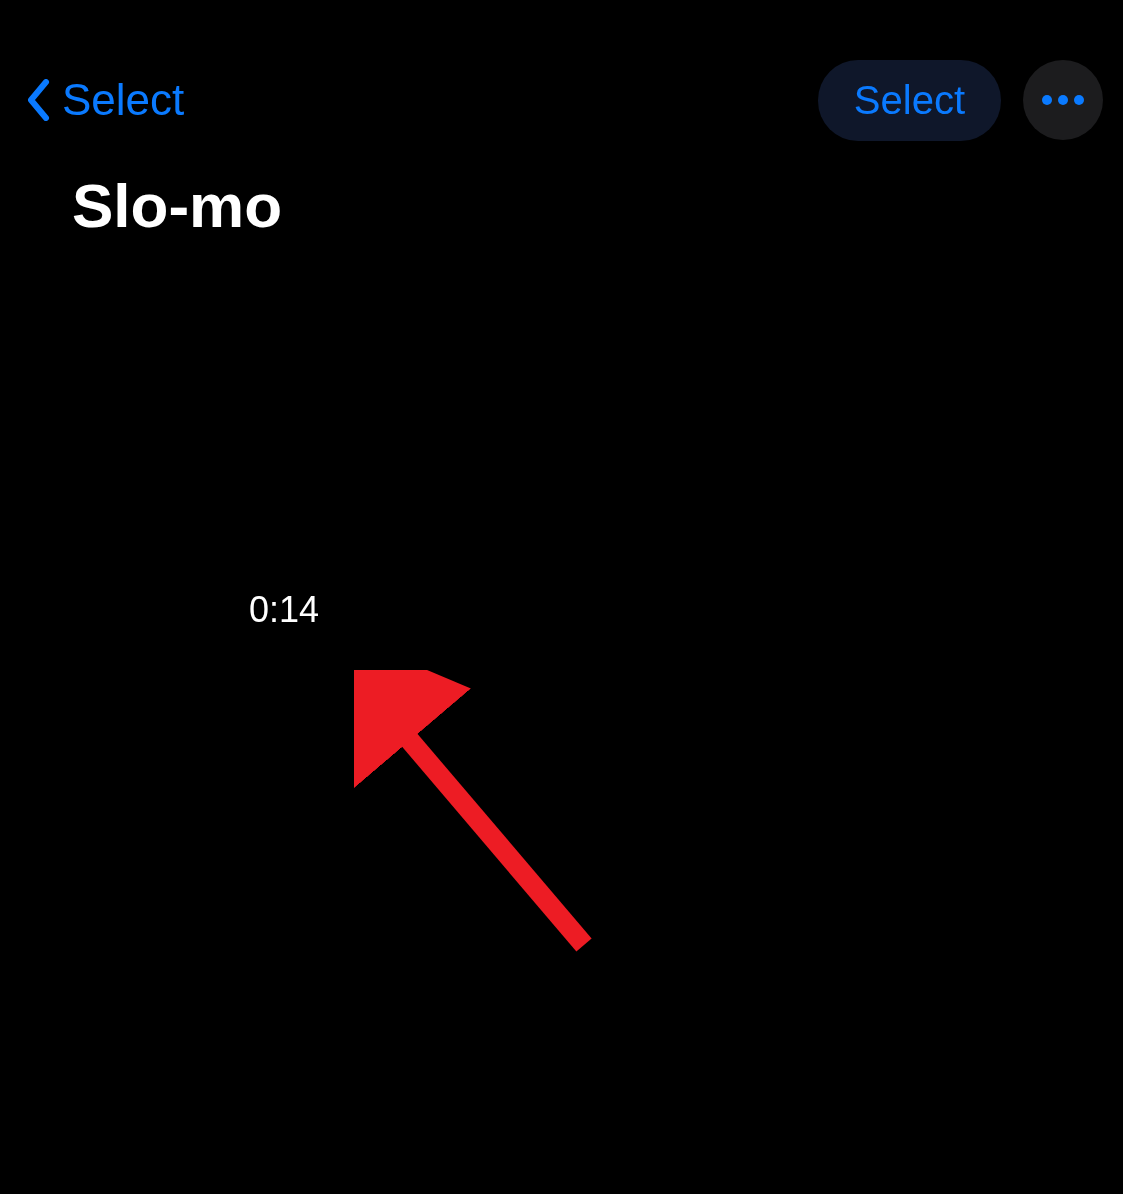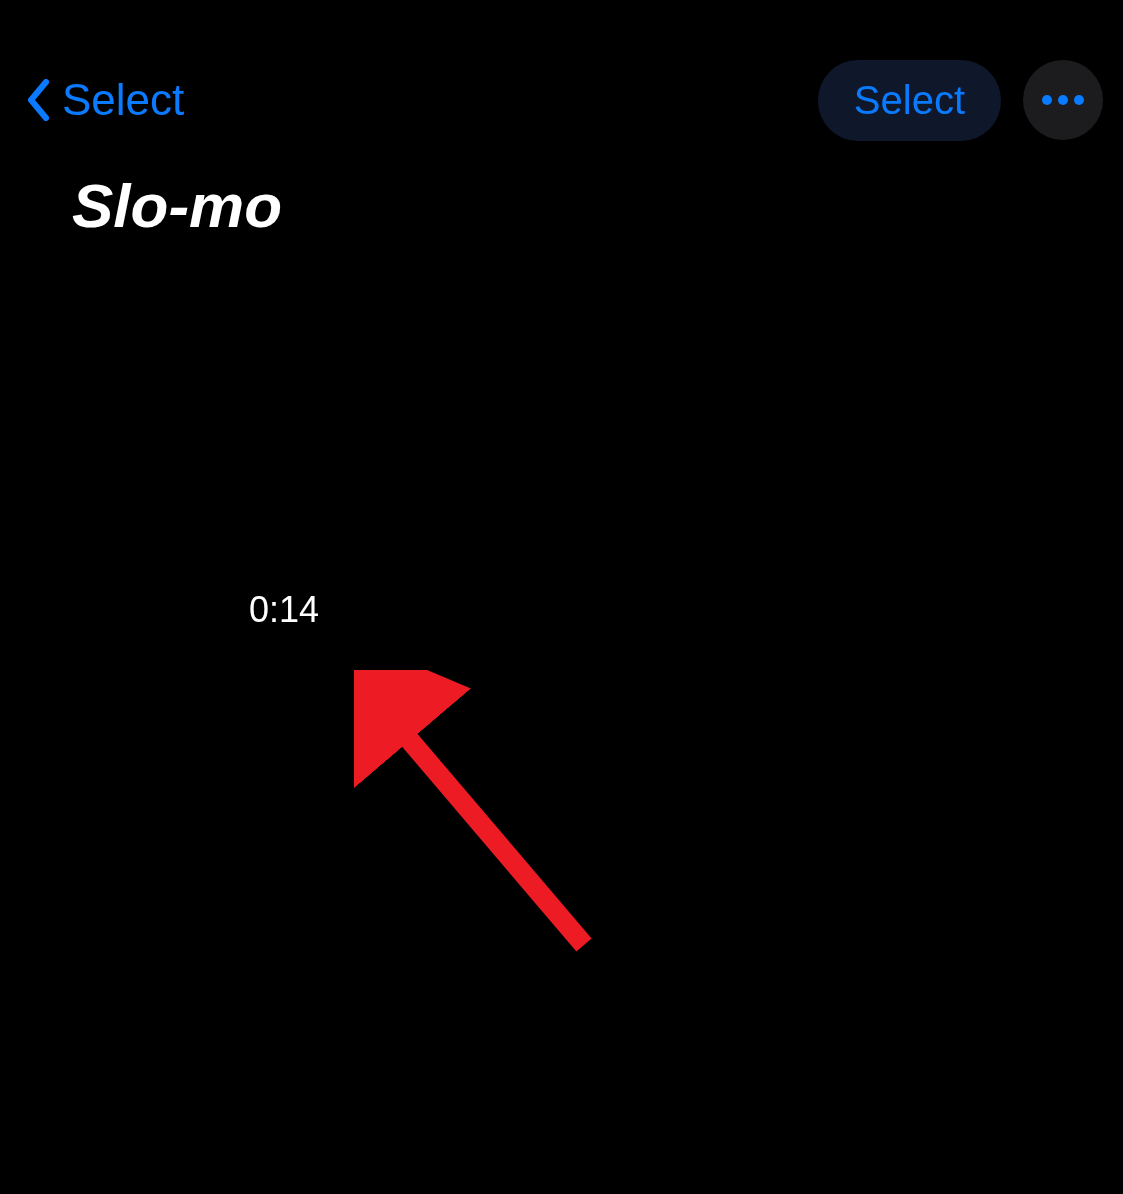--- a/index.html
+++ b/index.html
@@ -72,21 +72,20 @@
     }
     .more-button svg {
       width: 42px;
       height: 10px;
     }
     .page-title {
       color: #ffffff;
       font-size: 62px;
       font-weight: 700;
       padding: 30px 0 0 72px;
-      font-style: italic;
     }
     .grid-area {
       position: relative;
       padding: 30px 0 0 0;
     }
     .thumbnail {
       position: absolute;
       left: 3px;
       top: 52px;
       width: 352px;

